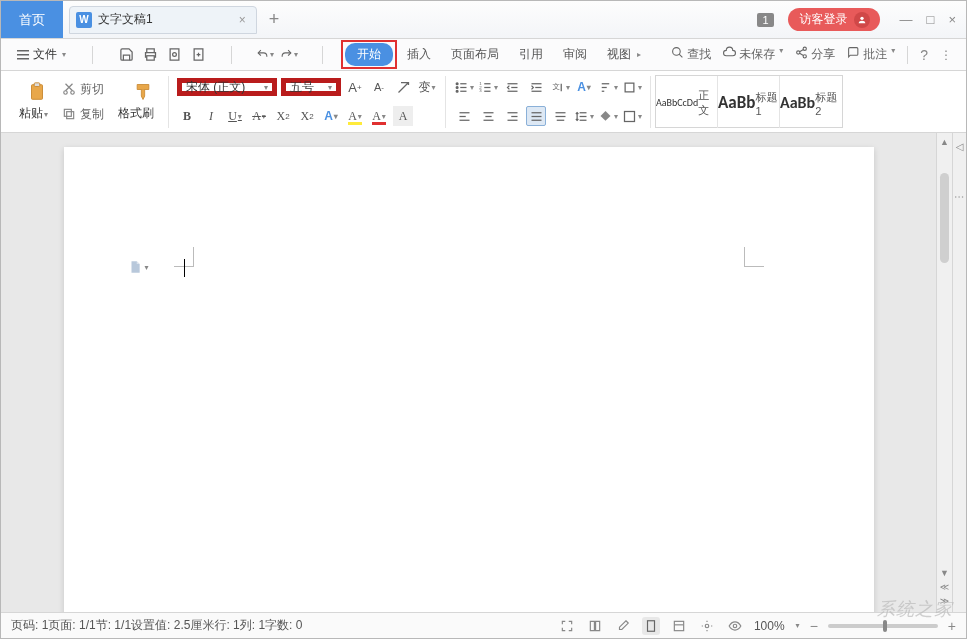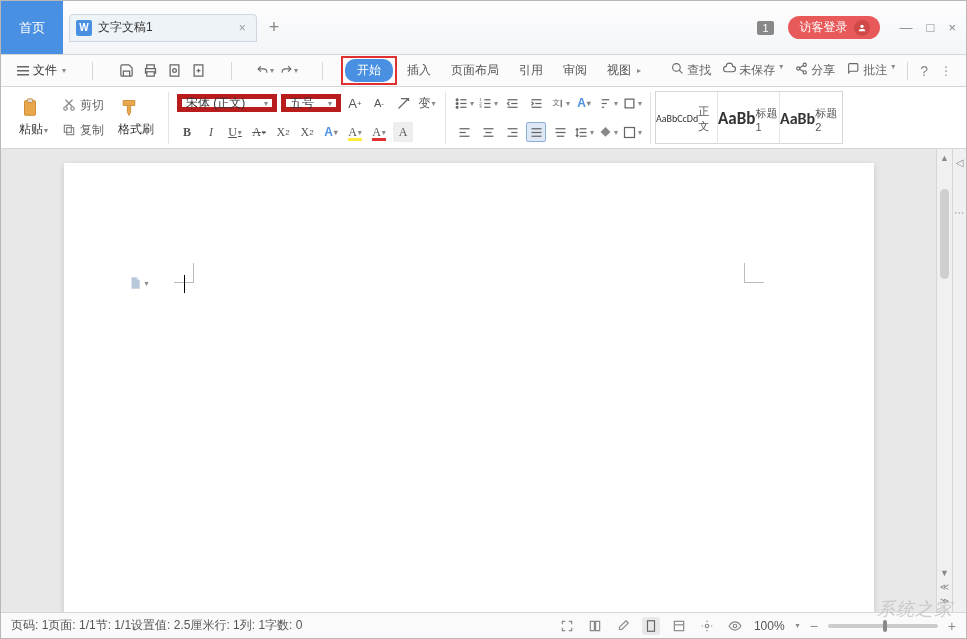--- a/index.html
+++ b/index.html
@@ -1,20 +1,20 @@
 <!DOCTYPE html>
 <html><head>
 <meta charset="utf-8">
 <style>
 * { margin: 0; padding: 0; box-sizing: border-box; font-family: "Microsoft YaHei", "SimSun", sans-serif; }
 body { width: 967px; height: 639px; background: #f0f0f0; overflow: hidden; position: relative; font-size: 12px; color: #333; }
 .window { border: 1px solid #b8b8b8; width: 100%; height: 100%; background: #fff; display: flex; flex-direction: column; }
 
 
-.titlebar { height: 54px; background: linear-gradient(#fdfdfd,#f3f5f8); display: flex; align-items: center; border-bottom: 1px solid #d6d6d6; }
+.titlebar { height: 38px; background: linear-gradient(#fdfdfd,#f3f5f8); display: flex; align-items: center; border-bottom: 1px solid #d6d6d6; }
 .home-tab { background: #4a90e2; color: #fff; height: 100%; display: flex; align-items: center; padding: 0 18px; font-size: 13px; }
 .doc-tab { display: flex; align-items: center; height: 28px; margin-left: 6px; padding: 0 10px 0 6px; border: 1px solid #cfd6df; border-radius: 4px 4px 0 0; background: #eef3f8; gap: 6px; }
 .doc-tab .w-icon { width: 16px; height: 16px; background: #4a90e2; color: #fff; font-size: 10px; font-weight: bold; display: flex; align-items: center; justify-content: center; border-radius: 2px; }
 .doc-tab .close { margin-left: 80px; color: #999; cursor: pointer; }
 .add-tab { margin-left: 12px; color: #888; font-size: 18px; cursor: pointer; }
 .title-right { margin-left: auto; display: flex; align-items: center; gap: 14px; padding-right: 10px; }
 .badge { background: #888; color: #fff; padding: 1px 5px; border-radius: 2px; font-size: 11px; }
 .login-btn { background: #e85a5a; color: #fff; padding: 3px 10px 3px 12px; border-radius: 12px; display: flex; align-items: center; gap: 6px; font-size: 12px; }
 .login-btn .avatar { width: 16px; height: 16px; border-radius: 50%; background: #d04848; display: flex; align-items: center; justify-content: center; }
 .win-controls { display: flex; gap: 14px; margin-left: 6px; color: #888; font-size: 13px; }
@@ -32,21 +32,21 @@
 .menu-tab.active { background: #4a90e2; color: #fff; border-radius: 10px; padding: 3px 12px; }
 .start-highlight { border: 2px solid #e03030; padding: 1px 2px; display: flex; align-items: center; }
 .right-tools { margin-left: auto; display: flex; align-items: center; gap: 12px; padding-right: 6px; color: #666; }
 .right-tool { display: flex; align-items: flex-start; gap: 3px; cursor: pointer; }
 
 
 .ribbon { height: 62px; background: #fff; border-bottom: 1px solid #d6d6d6; display: flex; padding: 4px 8px; gap: 4px; }
 .ribbon-div { width: 1px; height: 52px; background: #e4e4e4; align-self: center; }
 .rgroup { display: flex; flex-direction: column; justify-content: space-between; padding: 2px 4px; }
 .rrow { display: flex; align-items: center; gap: 4px; }
-.big-btn { display: flex; flex-direction: column; align-items: flex-start; justify-content: center; gap: 2px; padding: 2px 6px; cursor: pointer; }
+.big-btn { display: flex; flex-direction: column; align-items: flex-end; justify-content: center; gap: 2px; padding: 2px 6px; cursor: pointer; }
 .big-btn .ico { width: 22px; height: 22px; display: flex; align-items: center; justify-content: center; }
 .small-btn { display: flex; align-items: center; gap: 4px; padding: 2px 4px; cursor: pointer; color: #666; }
 .font-sel { height: 15px; border: 5px solid #b91c1c; padding: 4px 4px; display: flex; align-items: center; min-width: 100px; justify-content: space-between; background: #fff; }
 .size-sel { min-width: 60px; }
 .tool-icon { width: 20px; height: 20px; display: flex; align-items: center; justify-content: center; cursor: pointer; color: #555; position: relative; }
 .tool-icon svg { width: 15px; height: 15px; }
 .color-bar { position: absolute; bottom: 1px; left: 3px; right: 3px; height: 3px; }
 
 
 .styles { display: flex; border: 1px solid #d6d6d6; }

